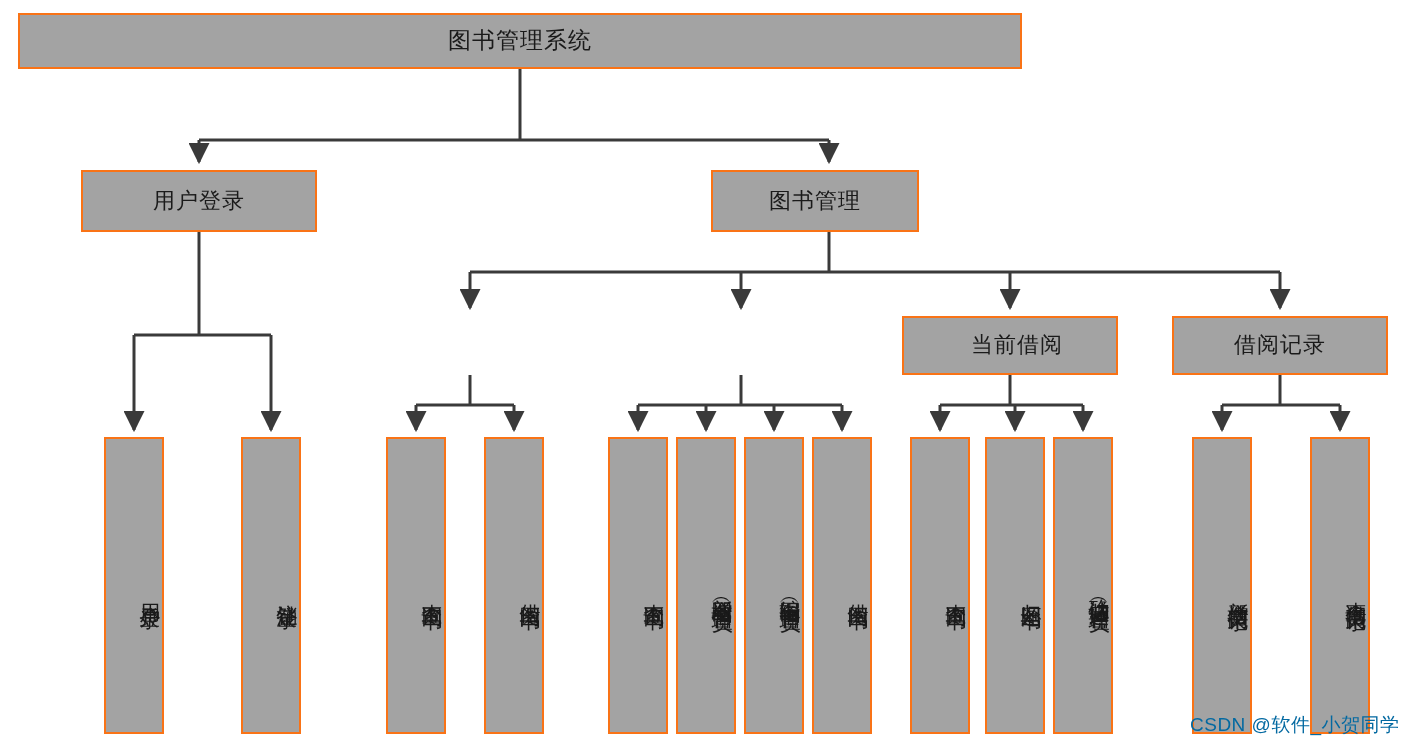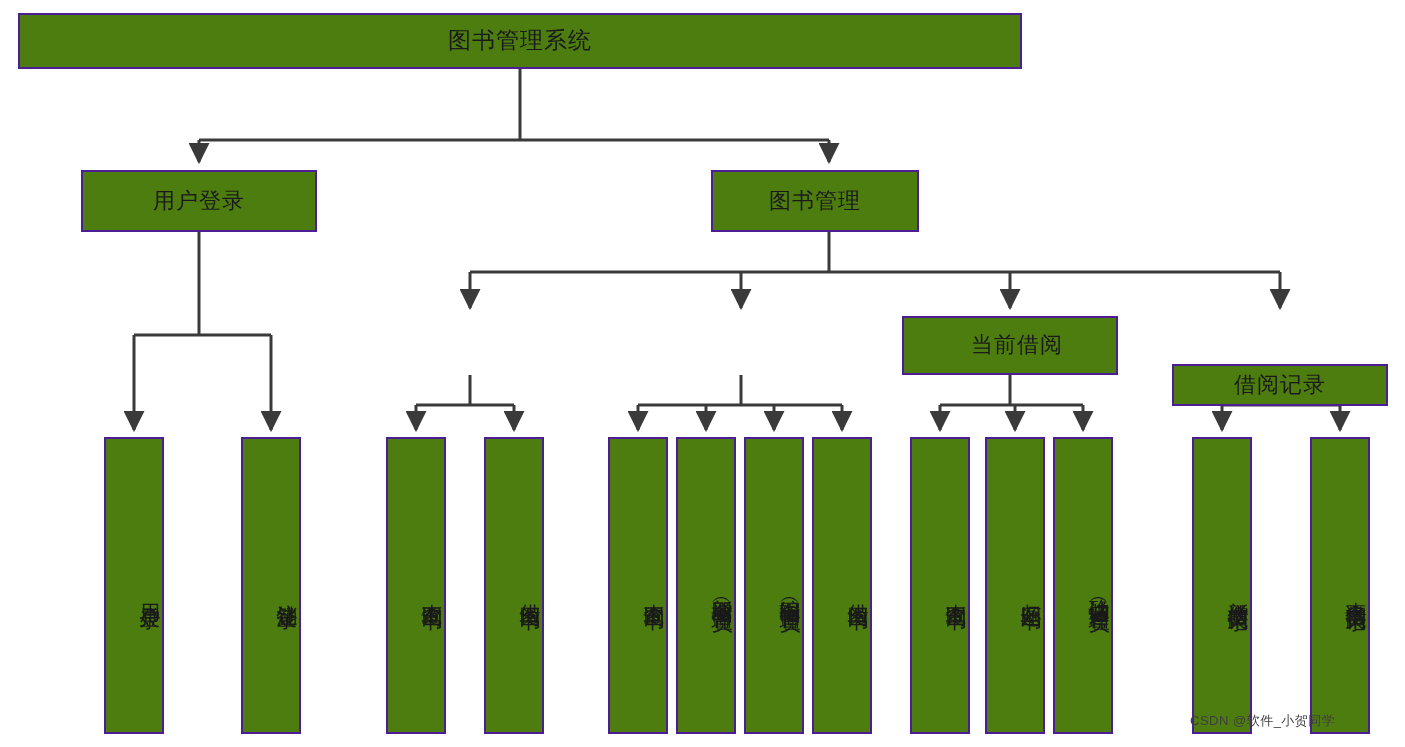--- a/index.html
+++ b/index.html
@@ -5,22 +5,22 @@
   html,body{margin:0;padding:0;background:#ffffff;}
   body{
     font-family:"Liberation Sans","DejaVu Sans",sans-serif;
     width:1405px;height:747px;overflow:hidden;
   }
   #stage{position:relative;width:1405px;height:747px;background:#fff;}
   svg#wires{position:absolute;left:0;top:0;width:1405px;height:747px;}
   .node{
     position:absolute;
     box-sizing:border-box;
-    background:#4d7c0f;
-    border:2px solid #4c1d95;
+    background:#a3a3a3;
+    border:2px solid #f97316;
     display:flex;align-items:center;justify-content:center;
     color:#1a1a1a;
   }
   .node.hz{font-size:22px;line-height:1.1;letter-spacing:1px;}
   .node.root{font-size:23px;}
   .node.leaf{
     font-size:21px;
     letter-spacing:2px;
     writing-mode:vertical-rl;
     text-orientation:upright;
@@ -30,22 +30,22 @@
     line-height:1.18;
   }
   .node.leaf .lbl{
     writing-mode:vertical-rl;
     text-orientation:upright;
     display:block;
     white-space:normal;
   }
   .watermark{
     position:absolute;
-    font-size:13px;
-    color:#404040;
+    font-size:19px;
+    color:#0369a1;
     letter-spacing:0.5px;
     white-space:nowrap;
     pointer-events:none;
   }
 </style>
 </head>
 <body>
 
 <div id="stage">
 
@@ -106,21 +106,21 @@
   <div class="node hz" id="n-l2-0" style="left: 81px; top: 170px; width: 236px; height: 62px;">
     <span>用户登录</span>
   </div>
   <div class="node hz" id="n-l2-1" style="left: 711px; top: 170px; width: 208px; height: 62px;">
     <span>图书管理</span>
   </div>
 
   <div class="node hz" id="n-l3-2" style="left: 902px; top: 316px; width: 216px; height: 59px; padding-left: 14px;">
     <span>当前借阅</span>
   </div>
-  <div class="node hz" id="n-l3-3" style="left: 1172px; top: 316px; width: 216px; height: 42px; margin-top: 48px;">
+  <div class="node hz" id="n-l3-3" style="left: 1172px; top: 316px; width: 216px; height: 59px;">
     <span>借阅记录</span>
   </div>
 
   <div class="node leaf" id="n-lf-0" style="left: 104px; top: 437px; width: 60px; height: 297px;">
     <span class="lbl">用户登录</span>
   </div>
   <div class="node leaf" id="n-lf-1" style="left: 241px; top: 437px; width: 60px; height: 297px;">
     <span class="lbl">注销登录</span>
   </div>
   <div class="node leaf" id="n-lf-2" style="left: 386px; top: 437px; width: 60px; height: 297px;">

